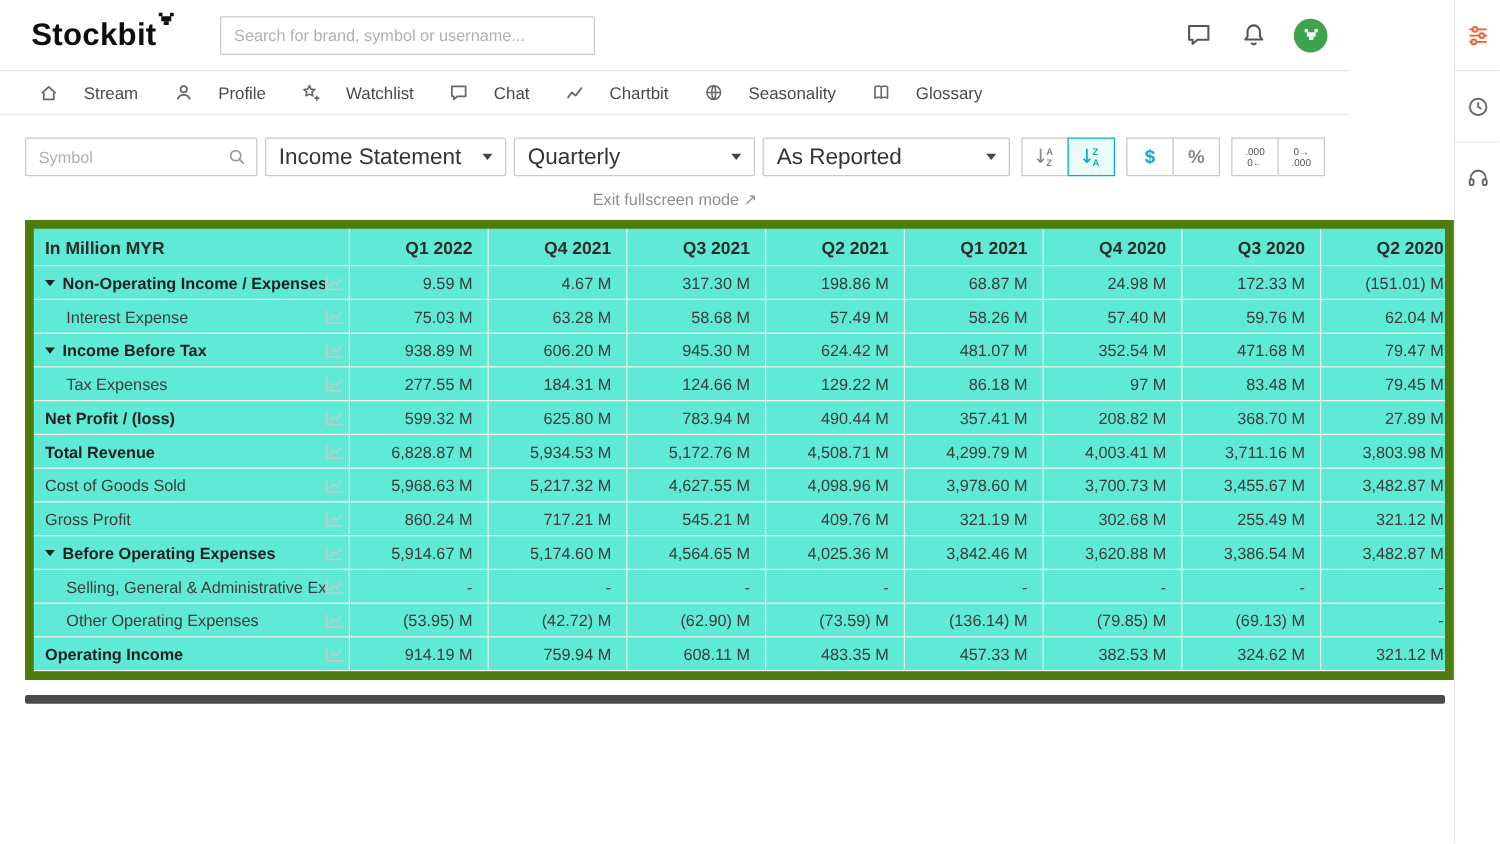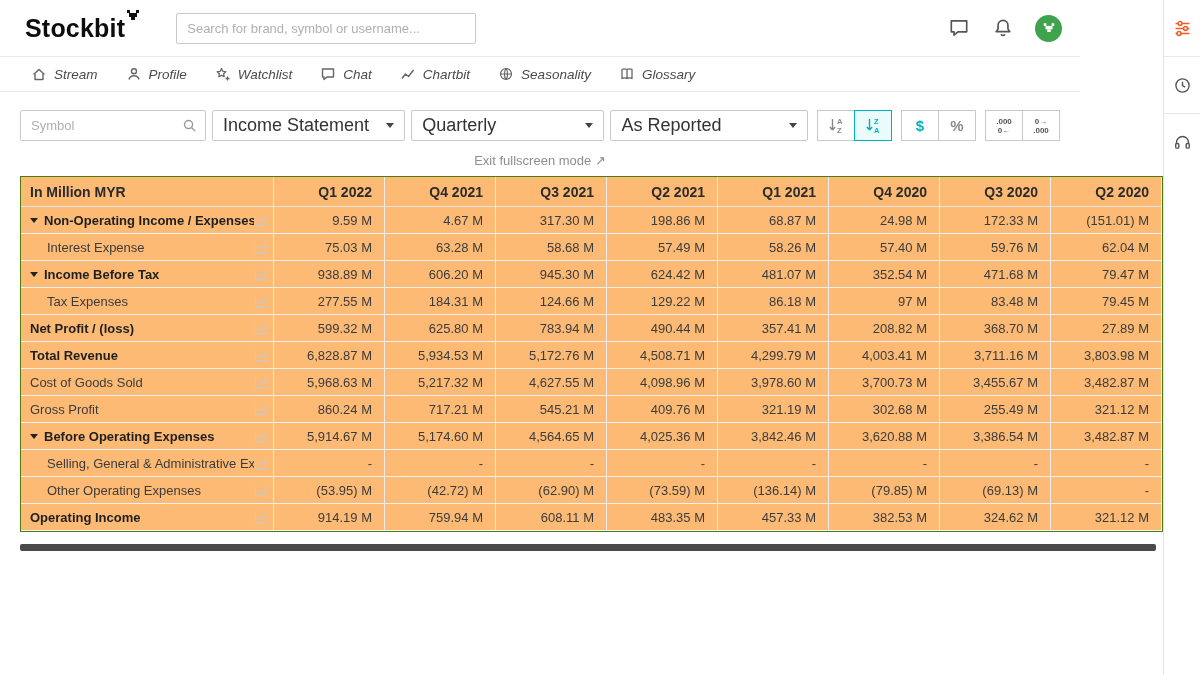--- a/index.html
+++ b/index.html
@@ -13,48 +13,48 @@
   .logo svg { position:absolute; top:-4px; right:-2px; }
   .global-search { margin-left:37px; width:300px; height:31px; border:1px solid #c9c9c9; border-radius:2px;
     padding:0 10px; font-size:13px; color:#333; outline:none; font-family:"Liberation Sans",sans-serif;}
   .global-search::placeholder { color:#b0b0b0; }
   .top-icons { margin-left:auto; margin-right:18px; display:flex; align-items:center; gap:20px; }
   .icon-btn { width:24px; height:24px; display:flex; align-items:center; justify-content:center; cursor:pointer; }
   .avatar { width:27px; height:27px; border-radius:50%; background:#3fa34d; display:flex; align-items:center; justify-content:center; }
 
   
   .navbar { height:35px; border-bottom:1px solid #e8e8e8; display:flex; align-items:center; padding-left:31px; gap:28px; }
-  .nav-item { display:flex; align-items:center; gap:7px; font-size:13.5px; color:#4a4a4a; cursor:pointer;font-style:italic; }
+  .nav-item { display:flex; align-items:center; gap:20px; font-size:13.5px; color:#4a4a4a; cursor:pointer; }
   .nav-item svg { display:block; }
 
   
   .filters { margin-top:18px; padding:0 20px; display:flex; align-items:center; height:31px; }
   .symbol-box { width:186px; height:31px; border:1px solid #c9c9c9; border-radius:2px; display:flex; align-items:center; padding:0 8px 0 10px; }
   .symbol-box input { border:none; outline:none; flex:1; font-size:13px; min-width:0; font-family:"Liberation Sans",sans-serif;}
   .symbol-box input::placeholder { color:#b0b0b0; }
   .dropdown { height:31px; border:1px solid #c9c9c9; border-radius:2px; background:#fff; display:flex; align-items:center;
     font-size:18px; color:#333; padding:0 10px; margin-left:6px; cursor:pointer; }
   .dd-statement { width:219px; } .dd-period { width:219px; } .dd-report { width:224px; }
   .dd-caret { margin-left:auto; width:0; height:0; border-left:4.5px solid transparent; border-right:4.5px solid transparent; border-top:5.5px solid #444; }
   .btn-group { display:flex; margin-left:9px; }
   .gbtn { width:38px; height:31px; background:#fff; border:1px solid #c9c9c9; display:flex; flex-direction:column;
     align-items:center; justify-content:center; cursor:pointer; font-size:13px; color:#777; }
   .gbtn + .gbtn { margin-left:-1px; }
   .gbtn.active { border-color:#00b1c1; background:#eafbfc; color:#00b1c1; z-index:2; }
   .gbtn .cur { font-size:15px; font-weight:700; }
   .gbtn.dollar { color:#00b1c1; }
   .gbtn.percent { color:#8a8a8a; }
-  .dec { font-size:8px; line-height:9px; color:#555; font-weight:700; letter-spacing:0; }
+  .dec { font-size:8px; line-height:9px; color:#555; font-weight:400; letter-spacing:0; }
 
   
   .fs-row { text-align:center; margin-top:10px; height:16px; }
   .fs-link { font-size:13px; color:#8e8e8e; cursor:pointer; text-decoration:none; }
 
   
-  .table-wrap { margin:9px 0 12px 20px; width:1143px; border:1px solid #4d7c0f; overflow:hidden; background:#fdba74; }
+  .table-wrap { margin:9px 0 12px 20px; width:1143px; border:7px solid #4d7c0f; overflow:hidden; background:#5eead4; }
   .grid { display:grid; grid-template-columns:253px repeat(8,111px); }
   .grid > div { display:flex; align-items:center; border-right:1px solid #ececec; border-bottom:1px solid #f2f2f2; }
   .th { height:30px; font-size:14px; font-weight:700; color:#2b2b2b; border-bottom:1px solid #e3e3e3 !important; }
   .cell { height:27px; font-size:13px; color:#3c3c3c; }
   .num { justify-content:flex-end; padding-right:12px; }
   .labelcell { padding-left:9px; position:relative; }
   .labelcell .ltext { white-space:nowrap; overflow:hidden; }
   .labelcell.bold .ltext { font-weight:700; color:#1f1f1f; }
   .labelcell.indent { padding-left:26px; }
   .rowcaret { width:0; height:0; border-left:4.5px solid transparent; border-right:4.5px solid transparent;

